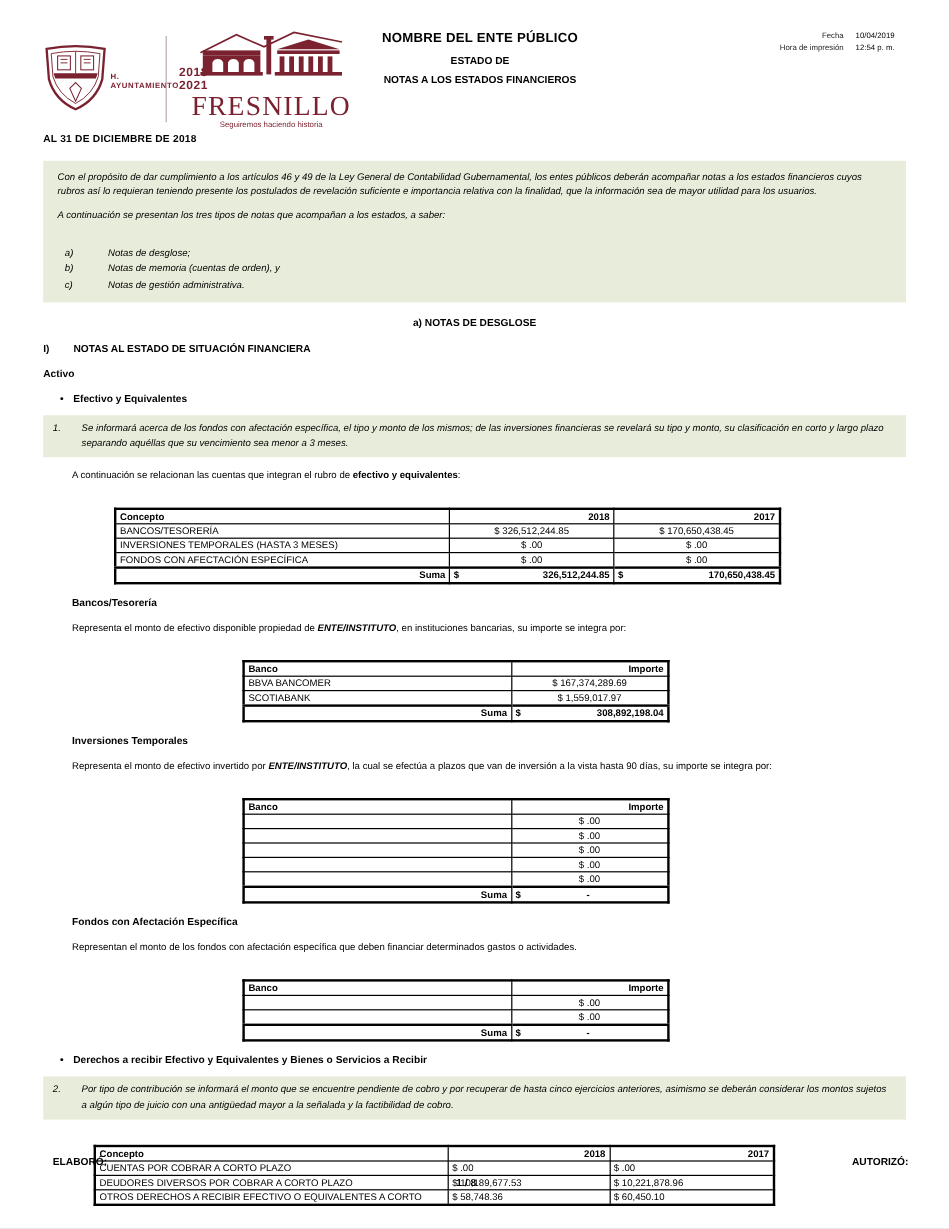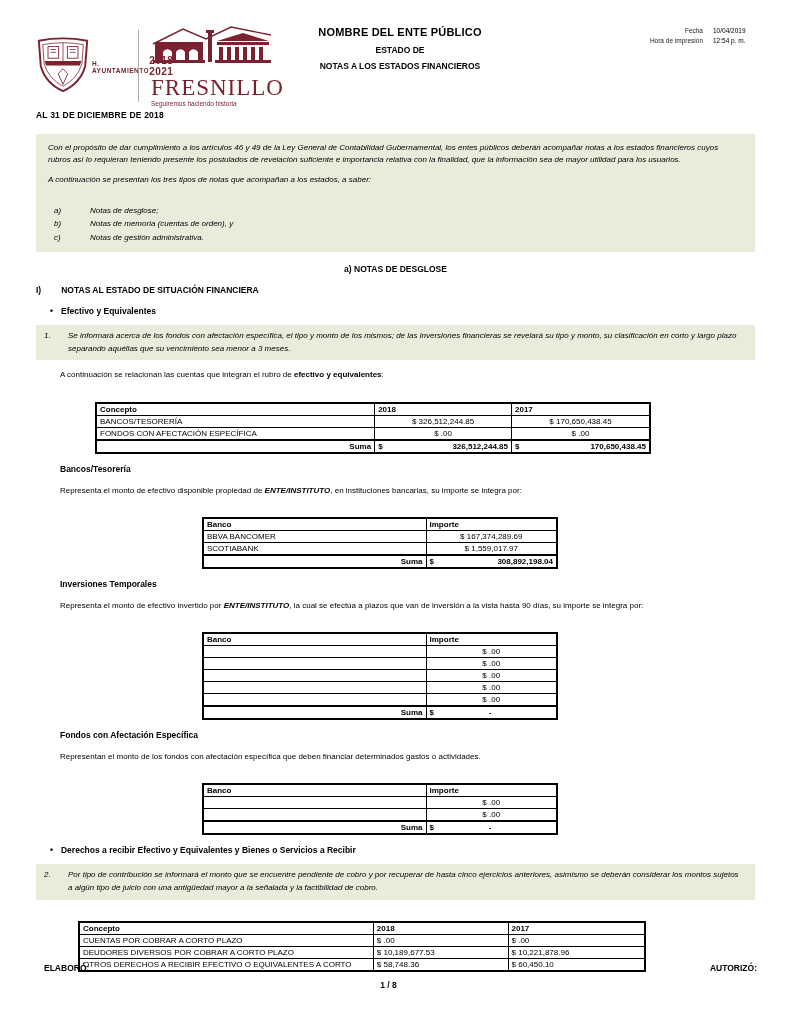--- a/index.html
+++ b/index.html
@@ -12,21 +12,21 @@
     width:791px;height:1024px;position:relative;background:#fff;
     font-family:"Liberation Sans",sans-serif;color:#000;overflow:hidden;
     margin:0 auto;
   }
   
   .logos{position:absolute;top:24px;left:34px;display:flex;align-items:center;gap:12px;}
   .crest{display:flex;flex-direction:row;align-items:center;width:92px;}
   .crest-cap1{font-size:6.5px;color:var(--maroon);letter-spacing:.5px;margin-top:3px;font-weight:bold;}
   .crest-cap2{font-size:10px;color:var(--maroon);font-weight:bold;letter-spacing:.5px;}
   .logo-divider{width:1px;height:72px;background:#b9a9ac;}
-  .fres{display:flex;flex-direction:column;width:150px;}
+  .fres{display:flex;flex-direction:column;align-items:center;width:150px;}
   .fres-word{font-family:"Liberation Serif",serif;font-size:23px;color:var(--maroon);letter-spacing:1px;line-height:1;margin-top:2px;}
   .fres-tag{font-size:6.5px;color:var(--maroon);margin-top:1px;}
   .title-block{position:absolute;top:26px;left:280px;width:240px;text-align:center;}
   .title1{font-size:11px;font-weight:bold;letter-spacing:.2px;}
   .title2{font-size:8.5px;font-weight:bold;margin-top:7px;}
   .title3{font-size:8.5px;font-weight:bold;margin-top:6px;}
   .meta{position:absolute;top:26px;right:30px;font-size:6.5px;}
   .meta-row{display:flex;justify-content:flex-end;gap:10px;line-height:1.5;}
   .meta-lbl{color:#222;}
   .meta-val{width:48px;text-align:left;}
@@ -44,21 +44,21 @@
   .bullet-line{display:flex;gap:8px;padding-left:14px;font-size:8.5px;font-weight:bold;margin-bottom:9px;}
   .note{display:flex;gap:12px;background:var(--notegreen);padding:5px 10px 5px 8px;font-size:8px;font-style:italic;line-height:1.6;margin-bottom:9px;}
   .note .num{flex:none;width:12px;}
   .para{font-size:8px;padding-left:24px;margin-bottom:8px;line-height:1.4;}
   .para b i,.para i b{white-space:nowrap;}
   .indent{padding-left:24px;}
   
   table{border-collapse:collapse;font-size:8px;table-layout:fixed;margin-bottom:10px;}
   table,td,th{border:1px solid #000;}
   table{border:2px solid #000;margin-top:21px;}
-  th{font-weight:bold;text-align:left;padding:1px 3px;height:12px;}
+  th{font-weight:bold;text-align:right;padding:1px 3px;height:12px;}
   td{padding:1px 3px;height:12px;white-space:nowrap;overflow:hidden;}
   th.left,td.left{text-align:left;}
   td.right{text-align:center;}
   tr.suma td{border-top:2px solid #000;font-weight:bold;}
   td.suma-label{text-align:right;}
   .money{display:flex;justify-content:space-between;}
   .tbl-cash{width:556px;margin-left:59px;}
   .tbl-bank{width:356px;margin-left:166px;}
   .tbl-recv{width:568px;margin-left:42px;margin-bottom:4px;}
   
@@ -156,20 +156,21 @@
       </div>
     </div>
 
     <div class="center-head">a) NOTAS DE DESGLOSE</div>
 
     <div class="sec-head">
       <span>I)</span>
       <span>NOTAS AL ESTADO DE SITUACIÓN FINANCIERA</span>
     </div>
 
+    <div class="plain-head">Activo</div>
 
     <div class="bullet-line">
       <span>•</span>
       <span>Efectivo y Equivalentes</span>
     </div>
 
     <div class="note">
       <span class="num">1.</span>
       <span>Se informará acerca de los fondos con afectación específica, el tipo y monto de los mismos; de las inversiones financieras se revelará su tipo y monto, su clasificación en corto y largo plazo separando aquéllas que su vencimiento sea menor a 3 meses.</span>
     </div>
@@ -187,20 +188,25 @@
       <tbody>
           <tr>
         <th class="left">Concepto</th>
         <th>2018</th>
         <th>2017</th>
       </tr>
       <tr>
         <td class="left">BANCOS/TESORERÍA</td>
         <td class="right">$ 326,512,244.85</td>
         <td class="right">$ 170,650,438.45</td>
+      </tr>
+      <tr>
+        <td class="left">INVERSIONES TEMPORALES (HASTA 3 MESES)</td>
+        <td class="right">$ .00</td>
+        <td class="right">$ .00</td>
       </tr>
       <tr>
         <td class="left">FONDOS CON AFECTACIÓN ESPECÍFICA</td>
         <td class="right">$ .00</td>
         <td class="right">$ .00</td>
       </tr>
       <tr class="suma">
         <td class="suma-label">Suma</td>
         <td>
               <div class="money">

